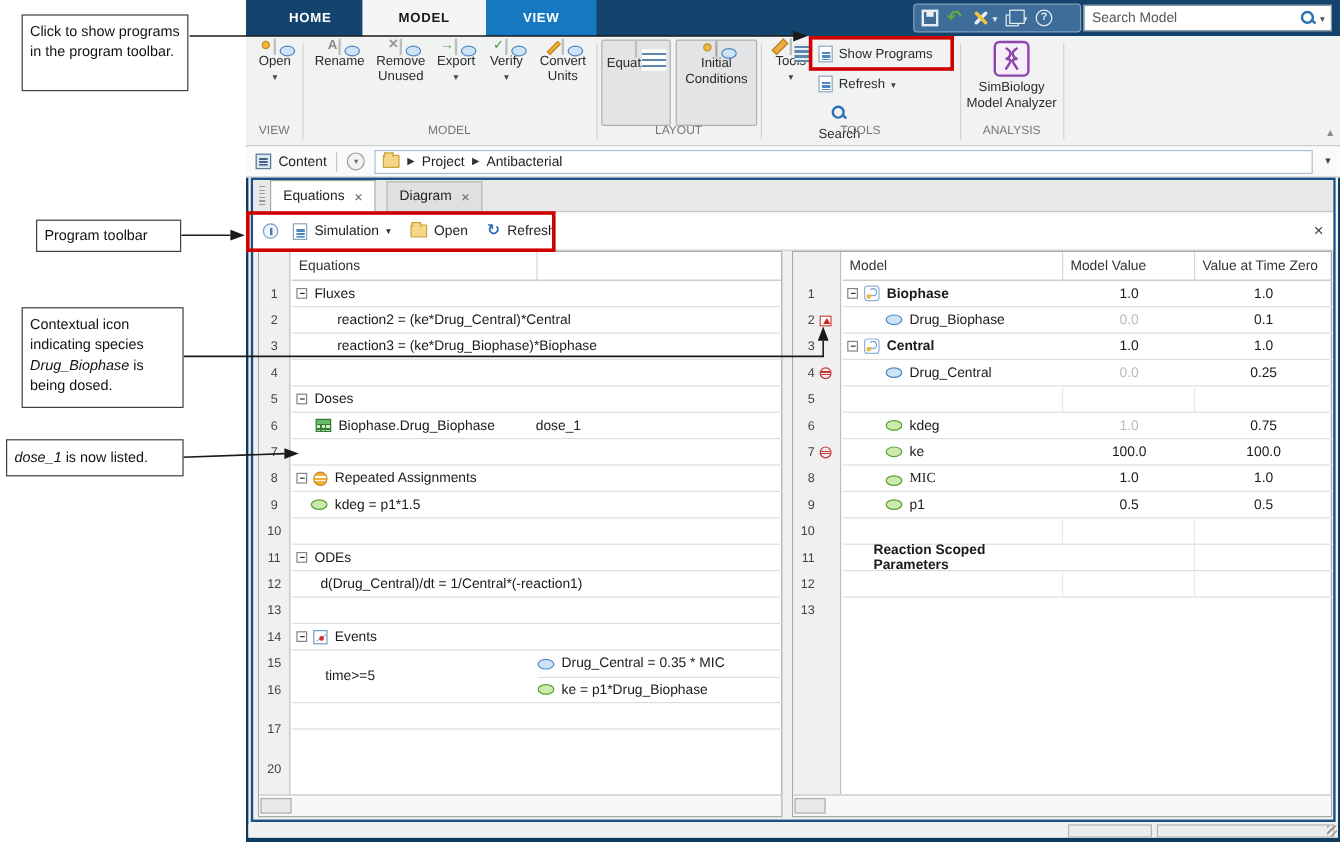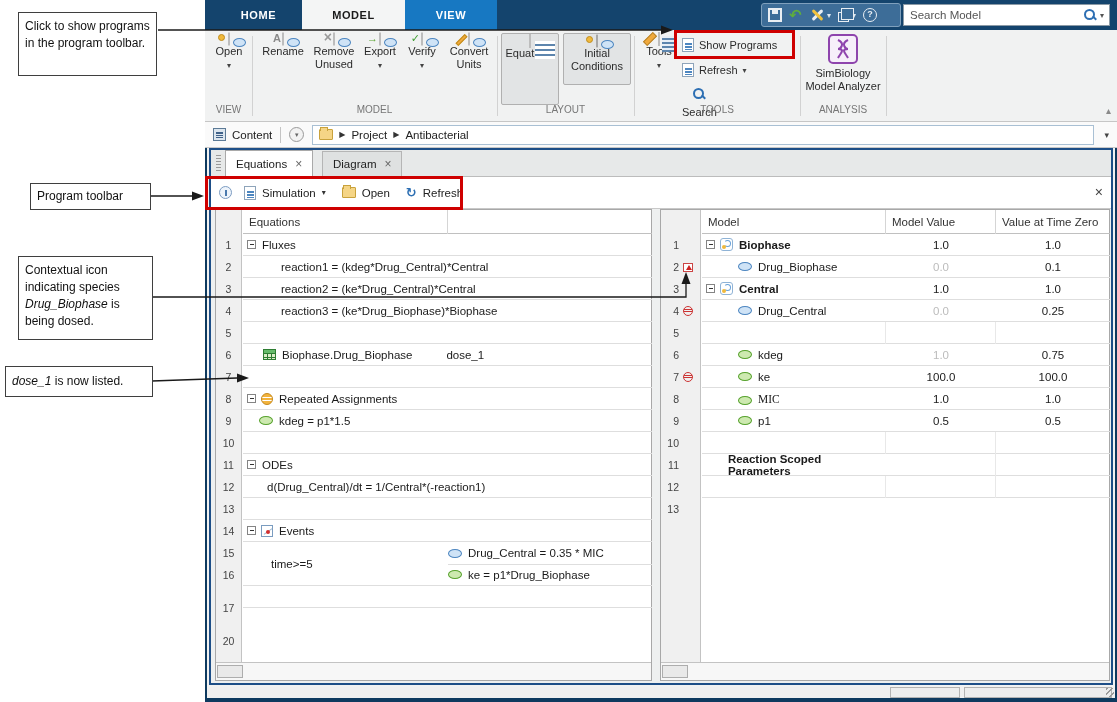--- a/index.html
+++ b/index.html
@@ -230,21 +230,21 @@
     </div>
     <div class="rbtn" style="left:238px;width:52px;">
       <span class="bigic"><span class="ov"></span><span class="b-ruler"></span></span>
       <span class="lbl">Convert</span><span class="lbl">Units</span>
     </div>
 
     <div class="rbtn toggled" style="left:296px;width:58px;height:72px;padding-top:1px;">
       <span class="eq-ic"></span>
       <span class="lbl">Equations</span>
     </div>
-    <div class="rbtn toggled" style="left:358px;width:68px;height:52px;padding-top:1px;">
+    <div class="rbtn toggled" style="left:358px;width:68px;height:72px;padding-top:1px;">
       <span class="bigic" style="border-color:#a8a8a8;"><span class="ov"></span><span class="b-dot"></span></span>
       <span class="lbl">Initial</span><span class="lbl">Conditions</span>
     </div>
 
     <div class="rbtn" style="left:433px;width:42px;">
       <span class="tools-ic"></span>
       <span class="lbl">Tools</span><span class="dd">▾</span>
     </div>
     <div class="small-tool" style="left:477px;top:8px;">
       <span class="doc-ic"></span>
@@ -344,31 +344,32 @@
         <div class="thead">
           <div style="width:205px;border-right:1px solid #d5d5d5;height:24px;line-height:24px;" class="cellpad">Equations</div>
         </div>
         <div class="trow">
             <span class="ind" style="width:4px;"></span>
             <span class="exp"></span>
             <span class="cellpad">Fluxes</span>
           </div>
         <div class="trow">
             <span class="ind" style="width:38px;"></span>
-            <span>reaction1 = (kdeg*Drug_Central)*Central</span>
-          </div>
-        <div class="trow">
-            <span class="ind" style="width:38px;"></span>
             <span>reaction2 = (ke*Drug_Central)*Central</span>
           </div>
         <div class="trow">
             <span class="ind" style="width:38px;"></span>
             <span>reaction3 = (ke*Drug_Biophase)*Biophase</span>
           </div>
         <div class="trow"></div>
+        <div class="trow">
+            <span class="ind" style="width:4px;"></span>
+            <span class="exp"></span>
+            <span class="cellpad">Doses</span>
+          </div>
         <div class="trow">
             <span class="ind" style="width:20px;"></span>
             <span class="dosegrid-ic"></span>
             <span class="cellpad">Biophase.Drug_Biophase</span>
             <span style="width:34px;"></span>
             <span>dose_1</span>
           </div>
         <div class="trow"></div>
         <div class="trow">
             <span class="ind" style="width:4px;"></span>

